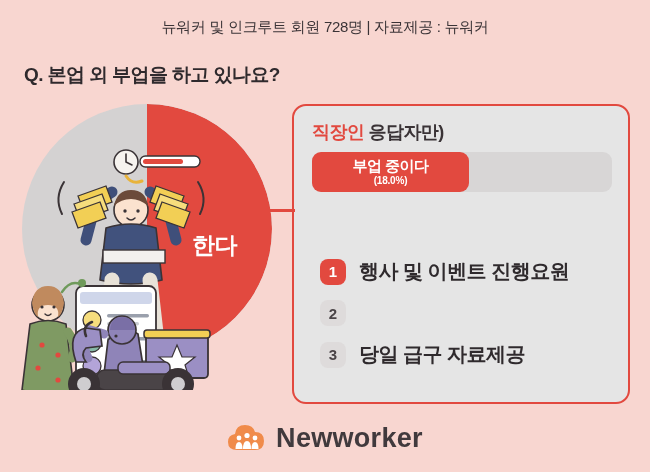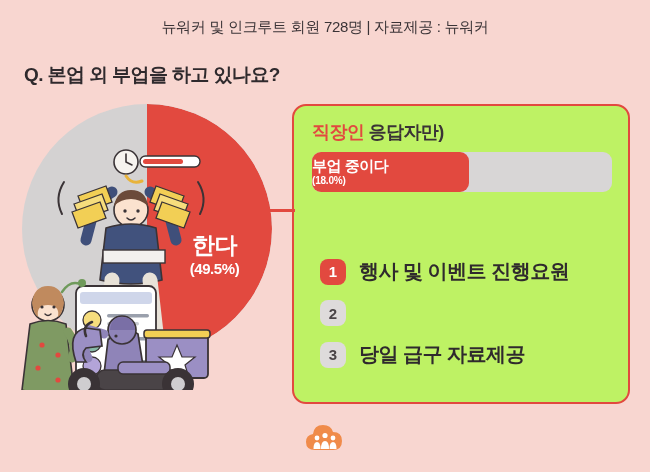--- a/index.html
+++ b/index.html
@@ -47,36 +47,36 @@
     background:#e2493f;z-index:7;
   }
 
   
   .ill{position:absolute;left:0;top:140px;width:260px;height:250px;z-index:5;}
 
   
   .panel{
     position:absolute;left:292px;top:104px;width:338px;height:300px;
     border:2.5px solid #e2493f;border-radius:14px;
-    background:#bef264;box-sizing:border-box;
+    background:#e5e5e5;box-sizing:border-box;
   }
   .panel-title{
     position:absolute;left:18px;top:14px;
     font-size:18px;font-weight:bold;color:#3a3336;letter-spacing:-.6px;
   }
   .panel-title .accent{color:#e2493f;}
 
   .bar-track{
     position:absolute;left:18px;top:46px;width:300px;height:40px;
     background:#d8d6d6;border-radius:9px;
   }
   .bar-fill{
     position:absolute;left:0;top:0;width:157px;height:40px;
     background:#e2493f;border-radius:9px;
-    display:flex;flex-direction:column;justify-content:center;
+    display:flex;flex-direction:column;align-items:center;justify-content:center;
     color:#fff;box-sizing:border-box;
   }
   .bar-fill .t{font-size:15px;font-weight:bold;letter-spacing:-.5px;line-height:1.05;}
   .bar-fill .p{font-size:10px;font-weight:bold;letter-spacing:-.2px;margin-top:1px;}
 
   .q2{
     position:absolute;left:18px;top:108px;
     font-size:18px;font-weight:bold;color:#2f2a2d;letter-spacing:-.6px;
   }
 
@@ -111,21 +111,20 @@
   <div class="hdr">뉴워커 및 인크루트 회원 728명 | 자료제공 : 뉴워커</div>
 
   <div class="q1">Q. 본업 외 부업을 하고 있나요?</div>
 
   <div class="pie-wrap">
     <div class="pie">
       <div class="pie-red"></div>
     </div>
     <div class="pie-label">
       <div class="big">한다</div>
-      <div class="small">(49.5%)</div>
     </div>
   </div>
 
   <svg class="ill" viewBox="0 0 260 250">
 
     <g>
 
       <circle cx="126" cy="22" r="12" fill="#f6f3ef" stroke="#3a3336" stroke-width="1.6"></circle>
       <path d="M126 14 L126 22 L132 25" stroke="#3a3336" stroke-width="1.6" fill="none" stroke-linecap="round"></path>
       <rect x="140" y="16" width="60" height="11" rx="5.5" fill="#fff" stroke="#3a3336" stroke-width="1.4"></rect>
@@ -246,15 +245,16 @@
   <div class="logo">
     <svg width="40" height="32" viewBox="0 0 40 32">
       <path d="M10 28 q-9 0 -9 -8 q0 -7 7 -8 q1 -9 10 -9 q8 0 10 7 q9 0 9 9 q0 9 -9 9 z" fill="#f08b4a"></path>
       <circle cx="12" cy="16" r="2.4" fill="#fff"></circle>
       <path d="M8.5 27 q0 -7 3.5 -7 q3.5 0 3.5 7 z" fill="#fff"></path>
       <circle cx="20" cy="13.5" r="2.6" fill="#fff"></circle>
       <path d="M16 27 q0 -8 4 -8 q4 0 4 8 z" fill="#fff"></path>
       <circle cx="28" cy="16" r="2.4" fill="#fff"></circle>
       <path d="M24.5 27 q0 -7 3.5 -7 q3.5 0 3.5 7 z" fill="#fff"></path>
     </svg>
+    <span class="logo-text">Newworker</span>
   </div>
 
 </div>
 
 </body></html>

